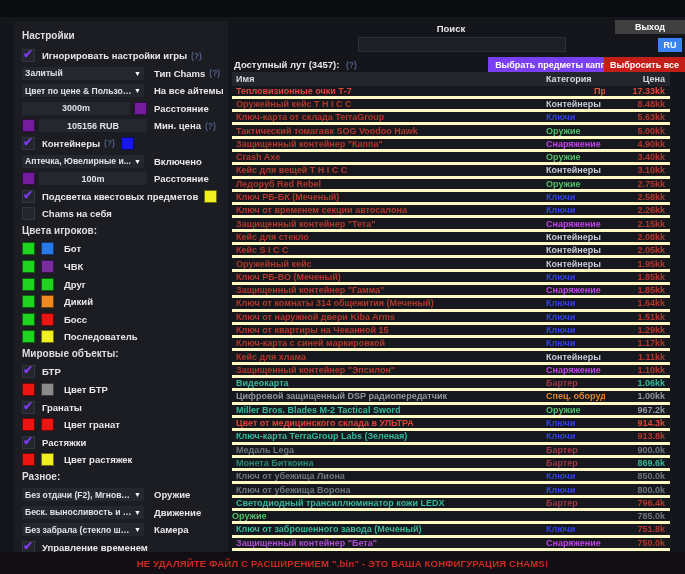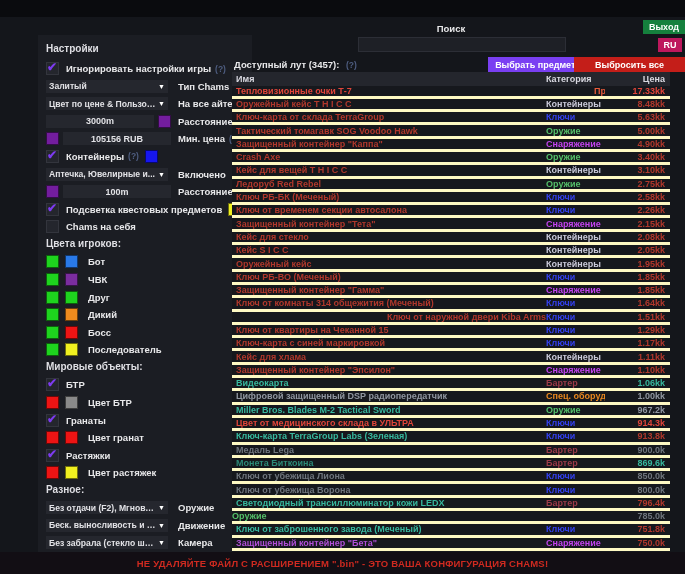--- a/index.html
+++ b/index.html
@@ -3,22 +3,22 @@
 <meta charset="utf-8">
 <style>
   html,body{margin:0;padding:0;}
   body{width:685px;height:574px;position:relative;overflow:hidden;background:#14161b;
        font-family:"Liberation Sans",sans-serif;font-weight:700;-webkit-font-smoothing:antialiased;}
   .titlebar{position:absolute;top:0;left:0;right:0;height:17px;background:#0a0b0e;}
   .footer{position:absolute;bottom:0;left:0;right:0;height:22px;background:#120e14;
           display:flex;align-items:center;justify-content:center;}
   .footer span{color:#cf2a20;font-size:9.5px;letter-spacing:.2px;}
   
-  .sidebar{position:absolute;left:14px;top:35px;width:214px;height:530px;background:#1b1d23;
-           padding:6px 8px;box-sizing:border-box;color:#e8e8ea;margin-left:24px;}
+  .sidebar{position:absolute;left:14px;top:22px;width:214px;height:530px;background:#1b1d23;
+           padding:6px 8px;box-sizing:border-box;color:#e8e8ea;}
   .side-title{font-size:10px;color:#dfdfe4;margin:2px 0 8px 0;}
   .ctrl-row{display:flex;align-items:center;height:13px;margin-bottom:4.6px;font-size:9.5px;white-space:nowrap;}
   .side-header{font-size:10px;color:#dfdfe4;margin:5px 0 6px 0;}
   .ctrl-zone{width:132px;display:flex;align-items:center;flex:none;}
   .checkbox{width:13px;height:13px;background:#24262d;border:1px solid #33353d;box-sizing:border-box;
             flex:none;position:relative;margin-right:7px;}
   .checkbox.checked::after{content:"✔";position:absolute;left:0px;top:-3px;font-size:12px;color:#7d3bf0;}
   .dropdown{width:122px;height:13px;background:#25272e;display:flex;align-items:center;
             justify-content:space-between;padding:0 3px;box-sizing:border-box;flex:none;margin-right:8px;}
   .dd-value{font-size:8.6px;color:#e2e2e6;overflow:hidden;text-overflow:ellipsis;white-space:nowrap;}
@@ -29,31 +29,31 @@
   .ctrl-label{font-size:9.5px;color:#e8e8ea;}
   .hint{color:#4e5d80;font-size:8.5px;margin-left:4px;}
   .pair .swatch{margin-right:6px;}
   
   .main{position:absolute;left:232px;top:17px;right:0;bottom:22px;}
   .search-label{position:absolute;top:6px;left:0;width:438px;text-align:center;
                 font-size:9.5px;color:#e8e8ea;}
   .search-input{position:absolute;top:20px;left:126px;width:208px;height:15px;background:#1e2026;
                 border:1px solid #2c2e36;box-sizing:border-box;color:#e8e8ea;font-size:9px;
                 font-family:"Liberation Sans",sans-serif;padding:0 4px;outline:none;}
-  .exit-btn{position:absolute;top:3px;right:0px;height:14px;min-width:40px;background:#15803d;
+  .exit-btn{position:absolute;top:3px;right:0px;height:14px;min-width:40px;background:#404040;
             color:#fff;border:none;font-size:9px;font-weight:700;font-family:"Liberation Sans",sans-serif;
-            padding:0 6px;cursor:pointer;}
-  .lang-btn{position:absolute;top:21px;right:3px;height:14px;min-width:24px;background:#be185d;
+            padding:0 20px;cursor:pointer;}
+  .lang-btn{position:absolute;top:21px;right:3px;height:14px;min-width:24px;background:#3b82f6;
             color:#fff;border:none;font-size:9px;font-weight:700;font-family:"Liberation Sans",sans-serif;
             padding:0 5px;cursor:pointer;}
   .loot-title{position:absolute;top:42px;left:2px;font-size:9.5px;color:#e8e8ea;}
   .kappa-btn{position:absolute;top:40px;right:67px;height:15px;background:#7a3ff2;color:#fff;border:none;
              font-size:9px;font-weight:700;font-family:"Liberation Sans",sans-serif;padding:0 7px;cursor:pointer;}
   .dropall-btn{position:absolute;top:40px;right:0px;height:15px;background:#c41e19;color:#fff;border:none;
-             font-size:9px;font-weight:700;font-family:"Liberation Sans",sans-serif;padding:0 21px;cursor:pointer;}
+             font-size:9px;font-weight:700;font-family:"Liberation Sans",sans-serif;padding:0 6px;cursor:pointer;}
   .table{position:absolute;top:55px;left:0;width:438px;bottom:0;overflow:hidden;background:#101216;}
   .thead{display:flex;height:13.5px;background:#24262d;align-items:center;font-size:9px;color:#d8d8e0;}
   .trow{display:flex;height:13.3px;box-sizing:border-box;align-items:center;background:#16181d;
         border-bottom:3px solid #fef9c3;font-size:9px;cursor:default;}
   .c-name{width:310px;flex:none;padding-left:4px;overflow:hidden;white-space:nowrap;text-overflow:clip;}
   .c-cat{flex:1;overflow:hidden;white-space:nowrap;}
   .c-price{width:60px;flex:none;text-align:right;padding-right:5px;white-space:nowrap;}
 </style>
 </head>
 <body>
@@ -333,21 +333,21 @@
           <div class="c-name" style="color: rgb(176, 56, 44);">Защищенный контейнер "Гамма"</div>
           <div class="c-cat" style="color: rgb(194, 67, 238);">Снаряжение</div>
           <div class="c-price" style="color: rgb(176, 56, 44);">1.85kk</div>
         </div>
         <div class="trow">
           <div class="c-name" style="color: rgb(176, 56, 44);">Ключ от комнаты 314 общежития (Меченый)</div>
           <div class="c-cat" style="color: rgb(51, 64, 238);">Ключи</div>
           <div class="c-price" style="color: rgb(176, 56, 44);">1.64kk</div>
         </div>
         <div class="trow">
-          <div class="c-name" style="color: rgb(176, 56, 44); text-align: right;">Ключ от наружной двери Kiba Arms</div>
+          <div class="c-name" style="color: rgb(176, 56, 44);">Ключ от наружной двери Kiba Arms</div>
           <div class="c-cat" style="color: rgb(51, 64, 238);">Ключи</div>
           <div class="c-price" style="color: rgb(176, 56, 44);">1.51kk</div>
         </div>
         <div class="trow">
           <div class="c-name" style="color: rgb(176, 56, 44);">Ключ от квартиры на Чеканной 15</div>
           <div class="c-cat" style="color: rgb(51, 64, 238);">Ключи</div>
           <div class="c-price" style="color: rgb(176, 56, 44);">1.29kk</div>
         </div>
         <div class="trow">
           <div class="c-name" style="color: rgb(176, 56, 44);">Ключ-карта с синей маркировкой</div>

